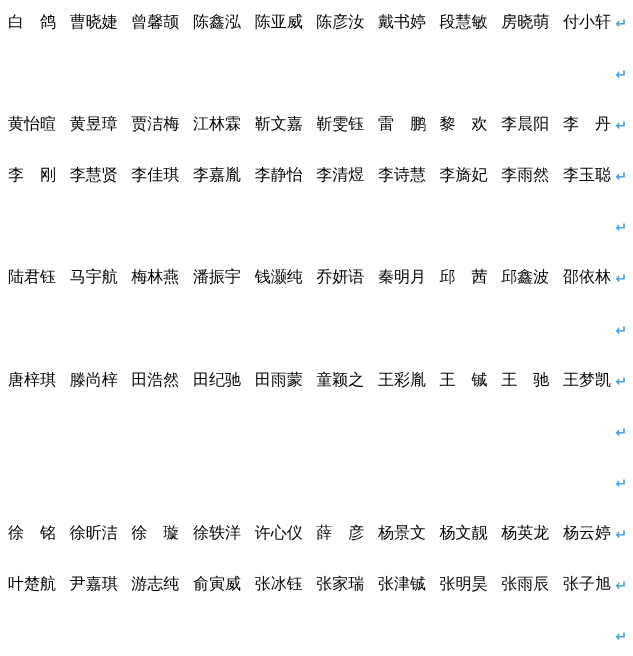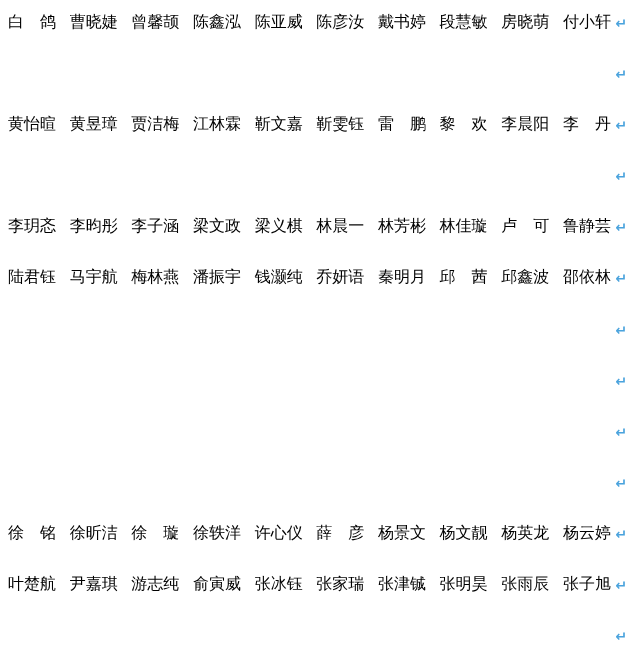--- a/index.html
+++ b/index.html
@@ -76,35 +76,35 @@
           <span class="name">靳文嘉</span>
           <span class="name">靳雯钰</span>
           <span class="name">雷　鹏</span>
           <span class="name">黎　欢</span>
           <span class="name">李晨阳</span>
           <span class="name">李　丹</span>
         </div>
         <span class="break-mark" style="color: rgb(74, 163, 221);">↵</span>
       </div>
       <div class="name-row">
+        <div class="names">
+          <span class="name">李　刚</span>
+          <span class="name">李慧贤</span>
+          <span class="name">李佳琪</span>
+          <span class="name">李嘉胤</span>
+          <span class="name">李静怡</span>
+          <span class="name">李清煜</span>
+          <span class="name">李诗慧</span>
+          <span class="name">李旖妃</span>
+          <span class="name">李雨然</span>
+          <span class="name">李玉聪</span>
+        </div>
         <span class="break-mark" style="color: rgb(74, 163, 221);">↵</span>
       </div>
       <div class="name-row">
-        <div class="names">
-          <span class="name">李玥忞</span>
-          <span class="name">李昀彤</span>
-          <span class="name">李子涵</span>
-          <span class="name">梁文政</span>
-          <span class="name">梁义棋</span>
-          <span class="name">林晨一</span>
-          <span class="name">林芳彬</span>
-          <span class="name">林佳璇</span>
-          <span class="name">卢　可</span>
-          <span class="name">鲁静芸</span>
-        </div>
         <span class="break-mark" style="color: rgb(74, 163, 221);">↵</span>
       </div>
       <div class="name-row">
         <div class="names">
           <span class="name">陆君钰</span>
           <span class="name">马宇航</span>
           <span class="name">梅林燕</span>
           <span class="name">潘振宇</span>
           <span class="name">钱灏纯</span>
           <span class="name">乔妍语</span>
@@ -112,20 +112,32 @@
           <span class="name">邱　茜</span>
           <span class="name">邱鑫波</span>
           <span class="name">邵依林</span>
         </div>
         <span class="break-mark" style="color: rgb(74, 163, 221);">↵</span>
       </div>
       <div class="name-row">
         <span class="break-mark" style="color: rgb(74, 163, 221);">↵</span>
       </div>
       <div class="name-row">
+        <div class="names">
+          <span class="name">唐梓琪</span>
+          <span class="name">滕尚梓</span>
+          <span class="name">田浩然</span>
+          <span class="name">田纪驰</span>
+          <span class="name">田雨蒙</span>
+          <span class="name">童颖之</span>
+          <span class="name">王彩胤</span>
+          <span class="name">王　铖</span>
+          <span class="name">王　驰</span>
+          <span class="name">王梦凯</span>
+        </div>
         <span class="break-mark" style="color: rgb(74, 163, 221);">↵</span>
       </div>
       <div class="name-row">
         <span class="break-mark" style="color: rgb(74, 163, 221);">↵</span>
       </div>
       <div class="name-row">
         <span class="break-mark" style="color: rgb(74, 163, 221);">↵</span>
       </div>
       <div class="name-row">
         <div class="names">

